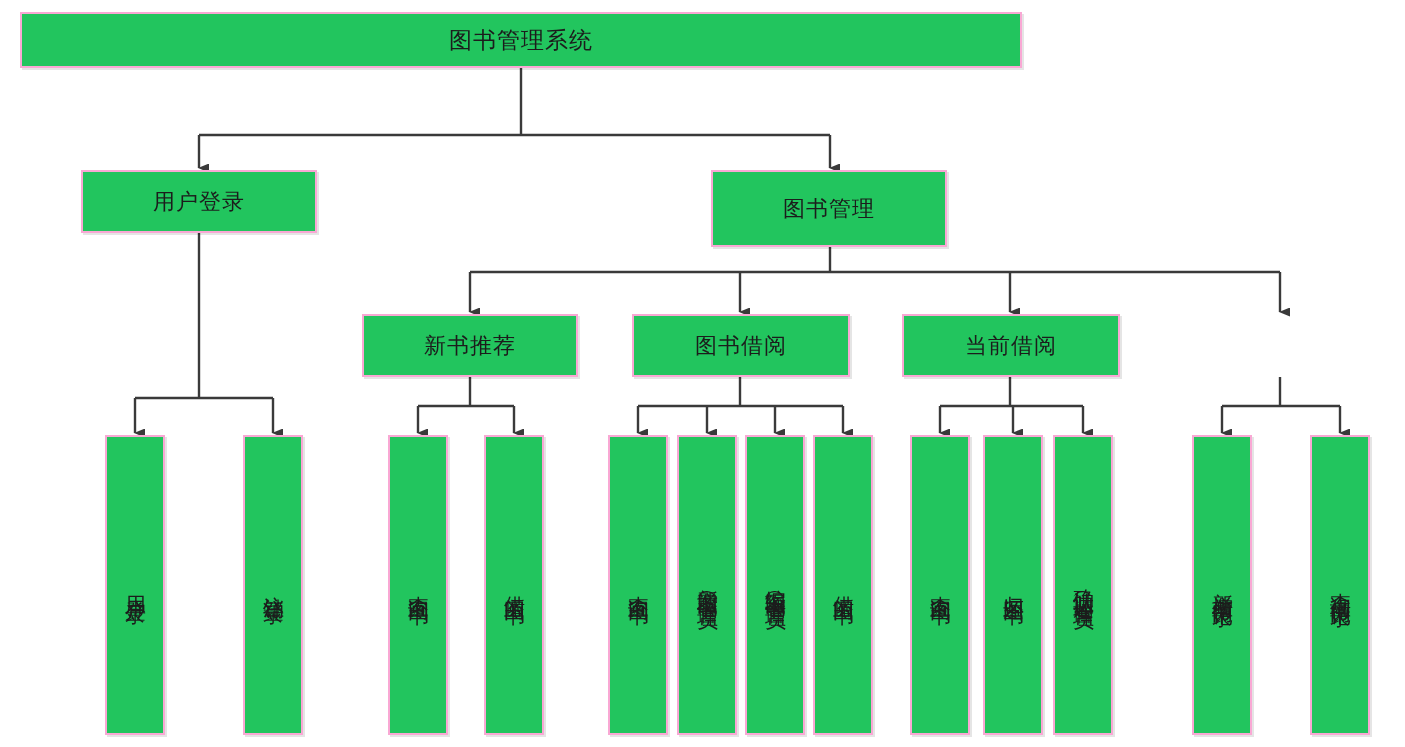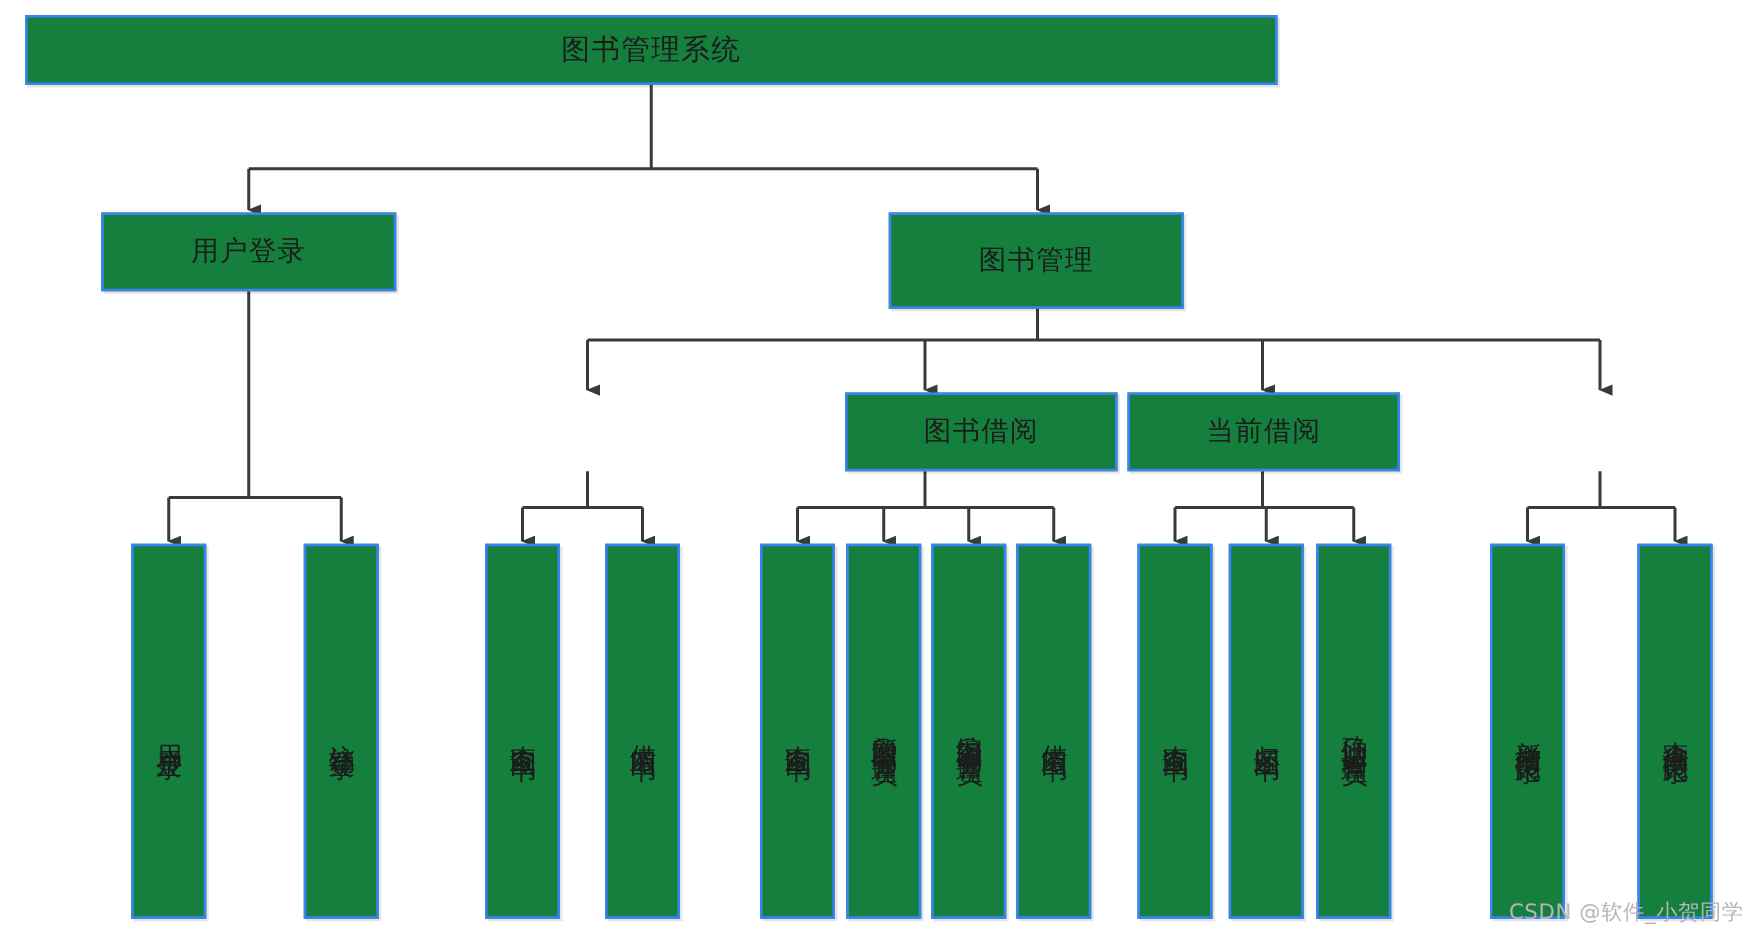--- a/index.html
+++ b/index.html
@@ -13,22 +13,22 @@
   #canvas {
     position: relative;
     width: 1405px;
     height: 747px;
     background: #ffffff;
     overflow: hidden;
   }
   .node {
     position: absolute;
     box-sizing: border-box;
-    border: 2px solid #3b82f6;
-    background: #15803d;
+    border: 2px solid #f9a8d4;
+    background: #22c55e;
     display: flex;
     align-items: center;
     justify-content: center;
     color: #1c1c1c;
     box-shadow: 2px 2px 0 rgba(0,0,0,0.10);
   }
   .node .label {
     font-size: 22px;
     line-height: 1.25;
     letter-spacing: 1px;
@@ -120,21 +120,24 @@
     <span class="label">图书管理系统</span>
   </div>
 
   <div class="node" style="left:81px; top:170px; width:236px; height:63px;">
     <span class="label">用户登录</span>
   </div>
   <div class="node" style="left:711px; top:170px; width:236px; height:77px;">
     <span class="label">图书管理</span>
   </div>
 
-  <div class="node" style="left:632px; top:314px; width:218px; height:63px;margin-left:44px;">
+  <div class="node" style="left:362px; top:314px; width:216px; height:63px;">
+    <span class="label">新书推荐</span>
+  </div>
+  <div class="node" style="left:632px; top:314px; width:218px; height:63px;">
     <span class="label">图书借阅</span>
   </div>
   <div class="node" style="left:902px; top:314px; width:218px; height:63px;">
     <span class="label">当前借阅</span>
   </div>
 
   <div class="node vertical" style="left:105px; top:435px; width:60px; height:300px;">
     <span class="label">用户登录</span>
   </div>
   <div class="node vertical" style="left:243px; top:435px; width:60px; height:300px;">
@@ -171,15 +174,14 @@
     <span class="label">确认归还（管理员）</span>
   </div>
 
   <div class="node vertical" style="left:1192px; top:435px; width:60px; height:300px;">
     <span class="label">新增借阅记录</span>
   </div>
   <div class="node vertical" style="left:1310px; top:435px; width:60px; height:300px;">
     <span class="label">查询借阅记录</span>
   </div>
 
-  <div class="watermark">CSDN @软件_小贺同学</div>
 
 </div>
 
 </body></html>

